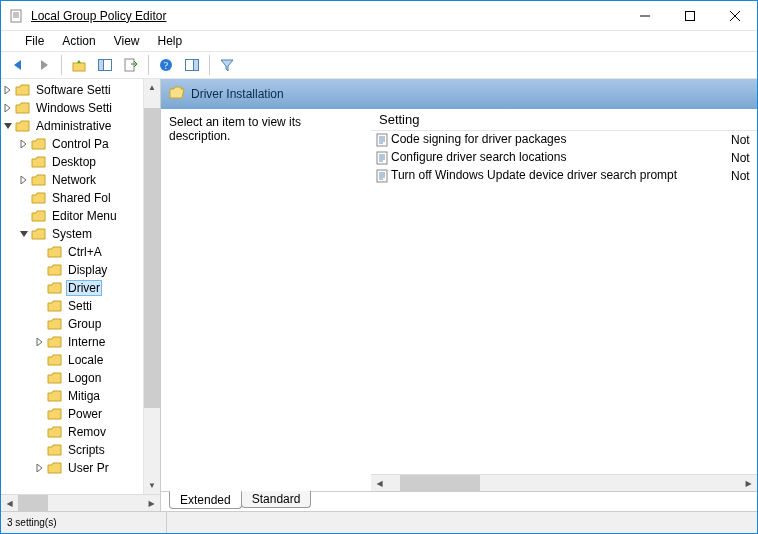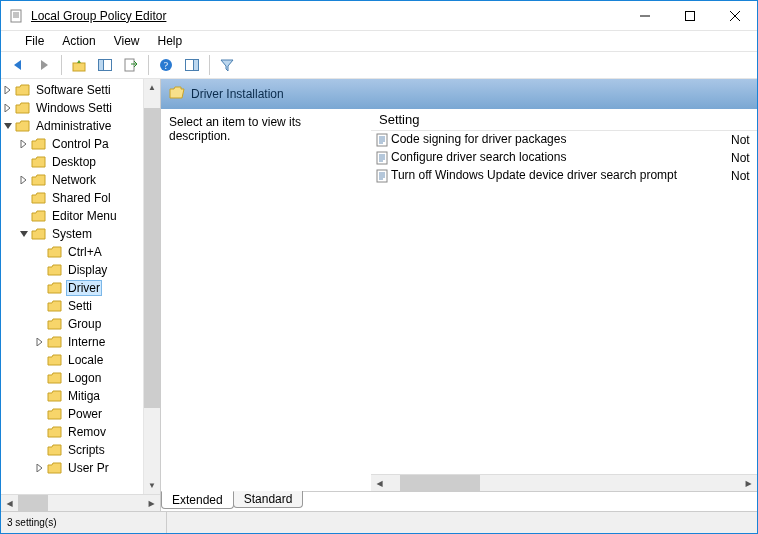--- a/index.html
+++ b/index.html
@@ -221,20 +221,21 @@
 }
 .list-hscroll .sb-track { flex: 1; position: relative; }
 .list-hscroll .sb-thumb {
   position: absolute; left: 12px; top: 0; bottom: 0; width: 80px;
   background: #cdcdcd;
 }
 .tabs {
   height: 20px;
   display: flex;
   align-items: flex-start;
+  padding-left: 8px;
   border-top: 1px solid #ccc;
   background: #fff;
   position: relative;
 }
 .tab {
   padding: 1px 10px;
   font-size: 12px;
   border: 1px solid #999;
   border-top: none;
   border-bottom-left-radius: 4px;

